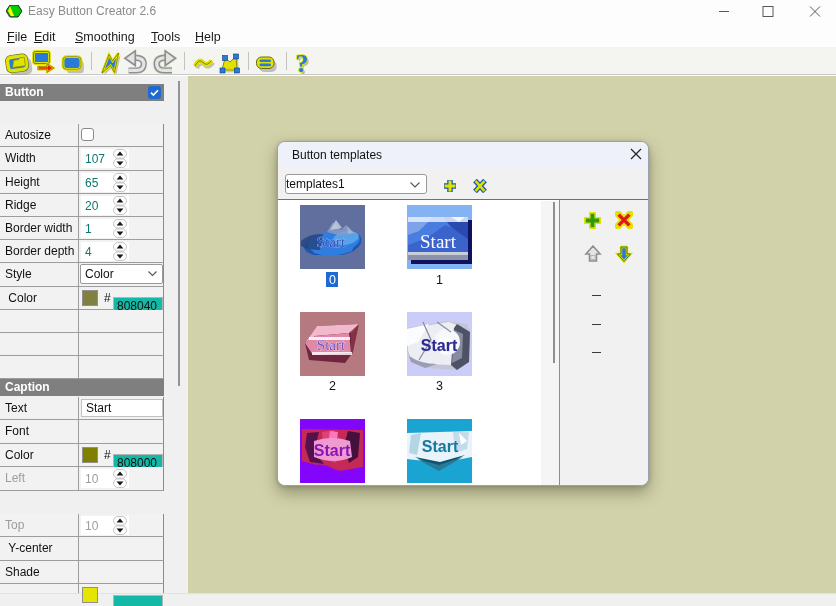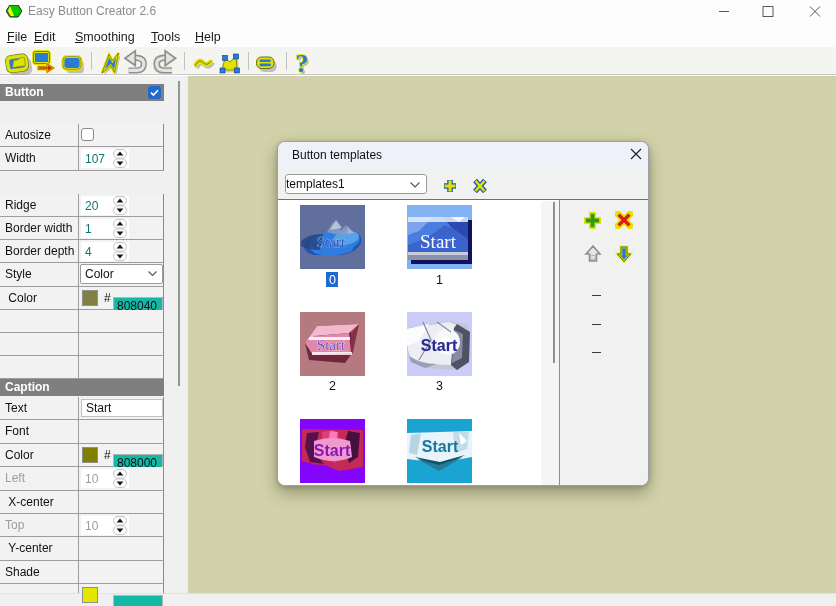--- a/index.html
+++ b/index.html
@@ -178,20 +178,33 @@
     <span class="spinbox">
         <span class="spinval">107</span>
         <svg class="spin" width="14" height="19" viewBox="0 0 14 19">
           <rect x="0.5" y="0.5" width="13" height="8.6" rx="4.3" fill="#fdfdfd" stroke="#b5b5b5" stroke-width="0.8"></rect>
           <rect x="0.5" y="9.9" width="13" height="8.6" rx="4.3" fill="#fdfdfd" stroke="#b5b5b5" stroke-width="0.8"></rect>
           <polygon points="7,2.6 3.6,6.4 10.4,6.4" fill="#151515"></polygon>
           <polygon points="7,16.4 3.6,12.6 10.4,12.6" fill="#151515"></polygon>
         </svg>
       </span>
     </div>
+  <div class="grow" style="top:94.6px;height:23.2px">
+      <span class="lbl">Height</span>
+      <span class="div"></span>
+    <span class="spinbox">
+        <span class="spinval">65</span>
+        <svg class="spin" width="14" height="19" viewBox="0 0 14 19">
+          <rect x="0.5" y="0.5" width="13" height="8.6" rx="4.3" fill="#fdfdfd" stroke="#b5b5b5" stroke-width="0.8"></rect>
+          <rect x="0.5" y="9.9" width="13" height="8.6" rx="4.3" fill="#fdfdfd" stroke="#b5b5b5" stroke-width="0.8"></rect>
+          <polygon points="7,2.6 3.6,6.4 10.4,6.4" fill="#151515"></polygon>
+          <polygon points="7,16.4 3.6,12.6 10.4,12.6" fill="#151515"></polygon>
+        </svg>
+      </span>
+    </div>
   <div class="grow" style="top:117.8px;height:23.2px">
       <span class="lbl">Ridge</span>
       <span class="div"></span>
     <span class="spinbox">
         <span class="spinval">20</span>
         <svg class="spin" width="14" height="19" viewBox="0 0 14 19">
           <rect x="0.5" y="0.5" width="13" height="8.6" rx="4.3" fill="#fdfdfd" stroke="#b5b5b5" stroke-width="0.8"></rect>
           <rect x="0.5" y="9.9" width="13" height="8.6" rx="4.3" fill="#fdfdfd" stroke="#b5b5b5" stroke-width="0.8"></rect>
           <polygon points="7,2.6 3.6,6.4 10.4,6.4" fill="#151515"></polygon>
           <polygon points="7,16.4 3.6,12.6 10.4,12.6" fill="#151515"></polygon>
@@ -269,24 +282,20 @@
       <span class="div"></span>
     <span class="spinbox">
         <span class="spinval gray">10</span>
         <svg class="spin" width="14" height="19" viewBox="0 0 14 19">
           <rect x="0.5" y="0.5" width="13" height="8.6" rx="4.3" fill="#fdfdfd" stroke="#b5b5b5" stroke-width="0.8"></rect>
           <rect x="0.5" y="9.9" width="13" height="8.6" rx="4.3" fill="#fdfdfd" stroke="#b5b5b5" stroke-width="0.8"></rect>
           <polygon points="7,2.6 3.6,6.4 10.4,6.4" fill="#151515"></polygon>
           <polygon points="7,16.4 3.6,12.6 10.4,12.6" fill="#151515"></polygon>
         </svg>
       </span>
-    </div>
-  <div class="grow" style="top:414.6px;height:23.4px">
-      <span class="lbl">&nbsp;X-center</span>
-      <span class="div"></span>
     </div>
   <div class="grow" style="top:438px;height:23.4px">
       <span class="lbl gray">Top</span>
       <span class="div"></span>
     <span class="spinbox">
         <span class="spinval gray">10</span>
         <svg class="spin" width="14" height="19" viewBox="0 0 14 19">
           <rect x="0.5" y="0.5" width="13" height="8.6" rx="4.3" fill="#fdfdfd" stroke="#b5b5b5" stroke-width="0.8"></rect>
           <rect x="0.5" y="9.9" width="13" height="8.6" rx="4.3" fill="#fdfdfd" stroke="#b5b5b5" stroke-width="0.8"></rect>
           <polygon points="7,2.6 3.6,6.4 10.4,6.4" fill="#151515"></polygon>

